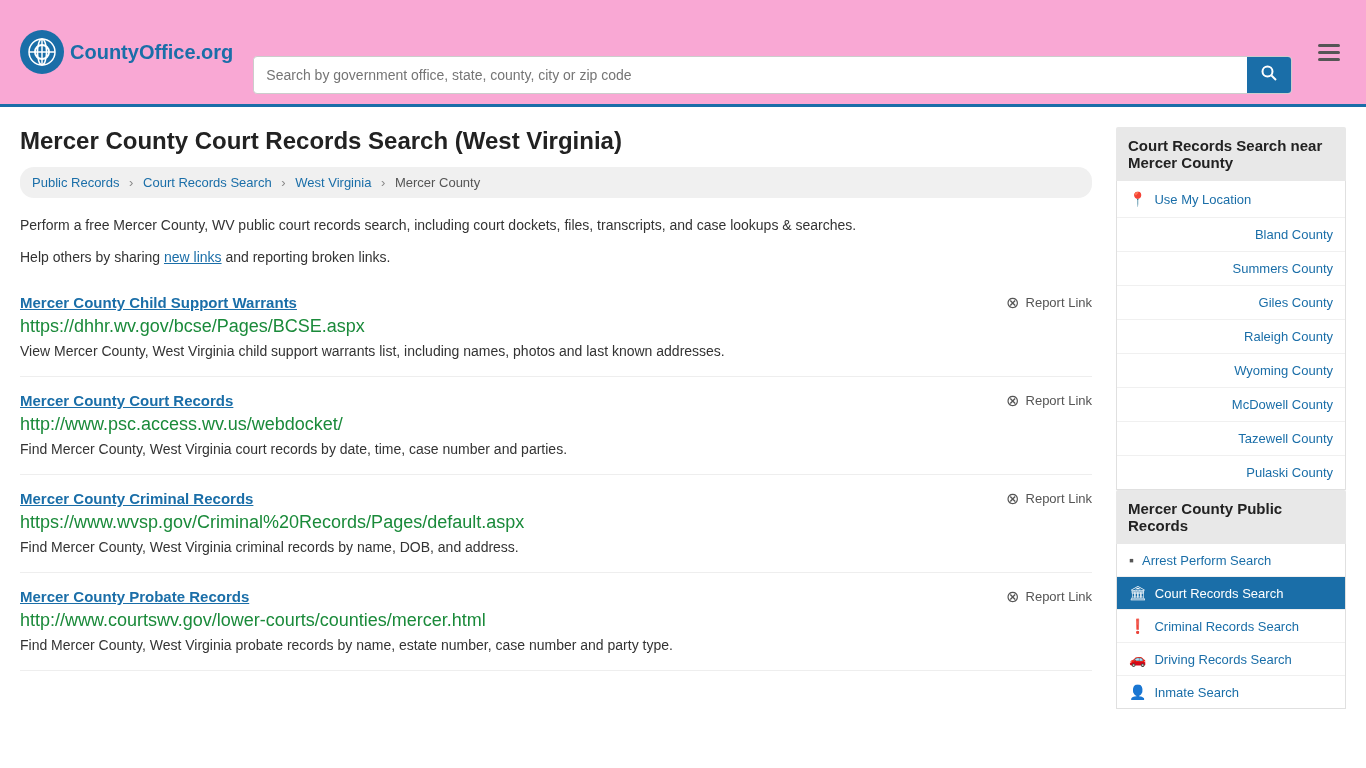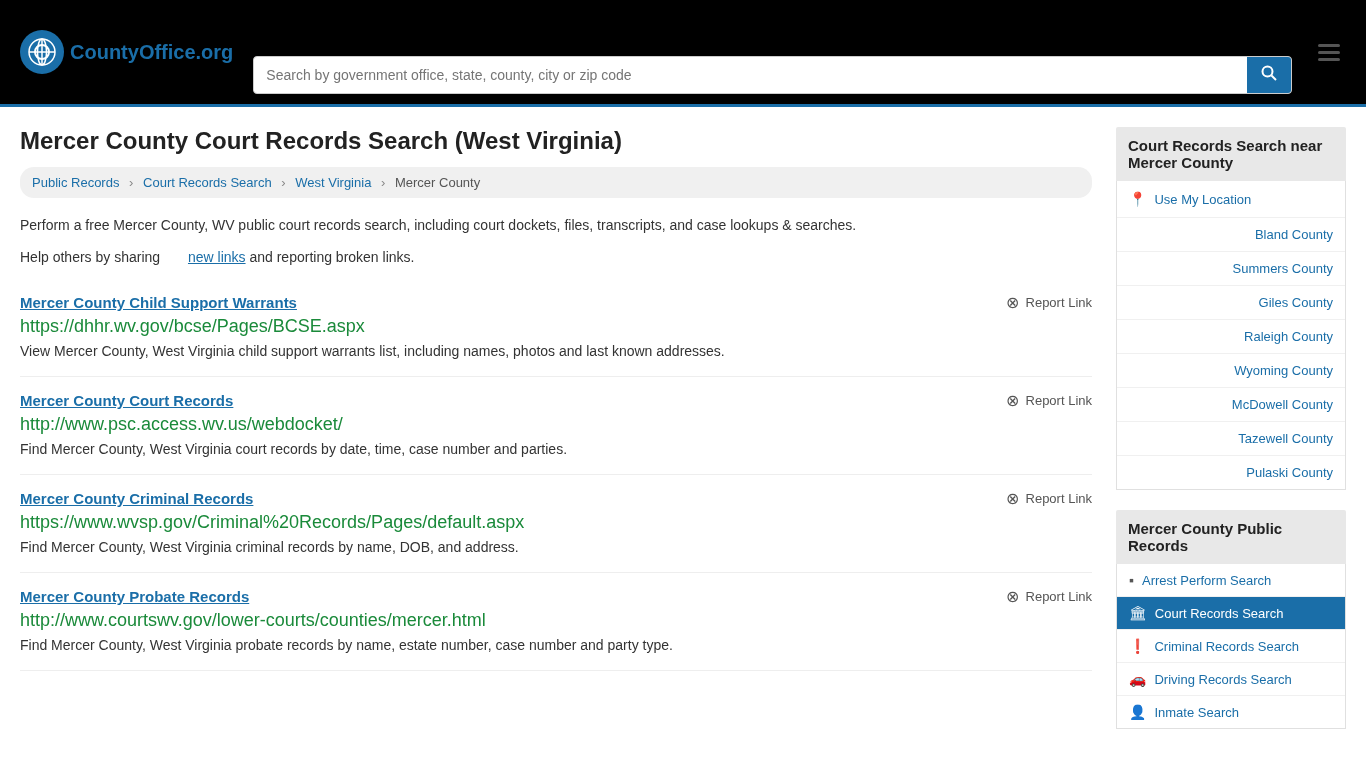--- a/index.html
+++ b/index.html
@@ -1,20 +1,20 @@
 <!DOCTYPE html>
 <html><head>
   <meta charset="utf-8">
   <style>
     * { box-sizing: border-box; margin: 0; padding: 0; }
     body { font-family: Arial, sans-serif; font-size: 14px; color: #333; background: #fff; }
 
     
     .header {
-      background: #000000;
+      background: #f9a8d4;
       border-bottom: 3px solid #1a6ea8;
       padding: 10px 20px;
       display: flex;
       align-items: center;
       gap: 20px;
     }
     .logo-area {
       display: flex;
       align-items: center;
       gap: 6px;
@@ -123,21 +123,20 @@
     
     .description {
       font-size: 14px;
       line-height: 1.6;
       margin-bottom: 10px;
       color: #333;
     }
     .description a {
       color: #1a6ea8;
       text-decoration: underline;
-      margin-left: 24px;
     }
 
     
     .record-entry {
       border-bottom: 1px solid #eee;
       padding: 14px 0;
     }
     .record-header {
       display: flex;
       align-items: center;
@@ -172,21 +171,20 @@
       color: #333;
       line-height: 1.5;
     }
 
     
     .sidebar {
       width: 230px;
       flex-shrink: 0;
     }
     .sidebar-section {
-      margin-bottom: 20px;
     }
     .sidebar-header {
       background: #e8e8e8;
       padding: 10px 12px;
       font-size: 15px;
       font-weight: bold;
       color: #222;
       margin-bottom: 0;
       border-radius: 2px 2px 0 0;
     }

